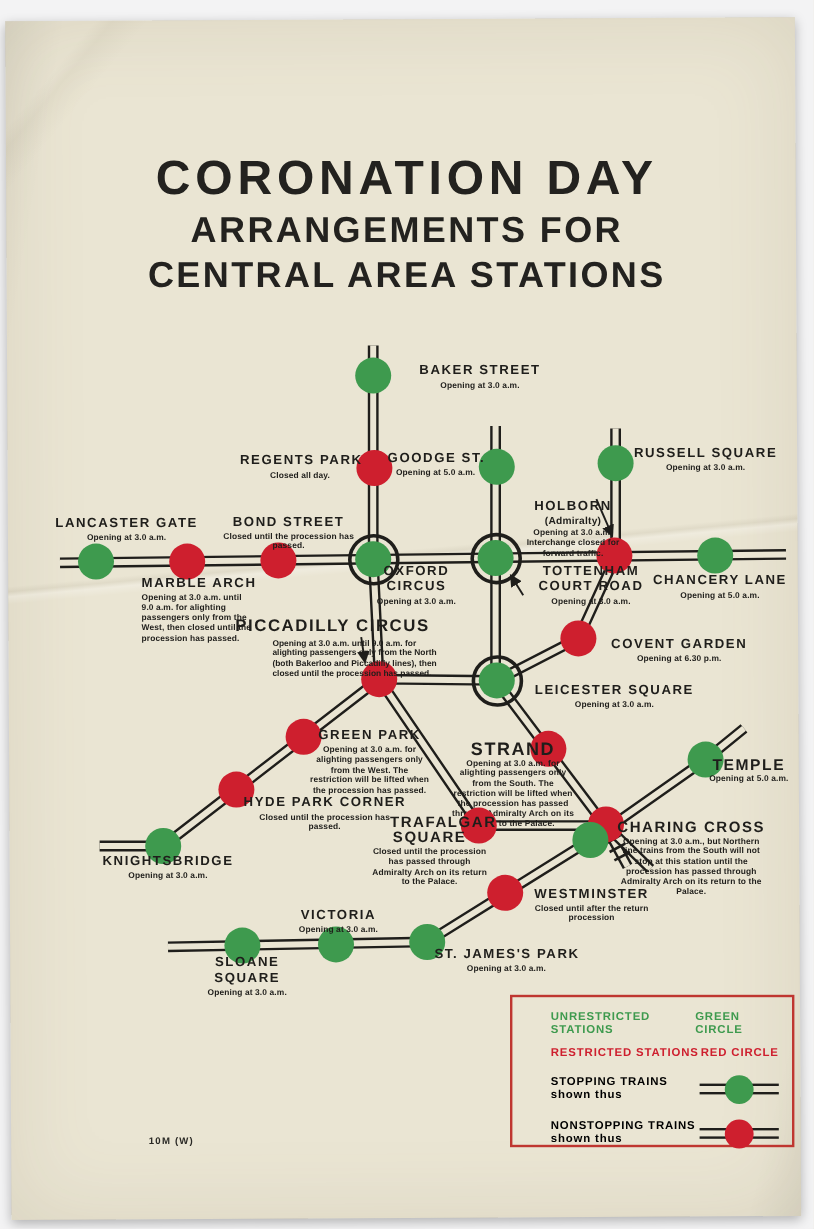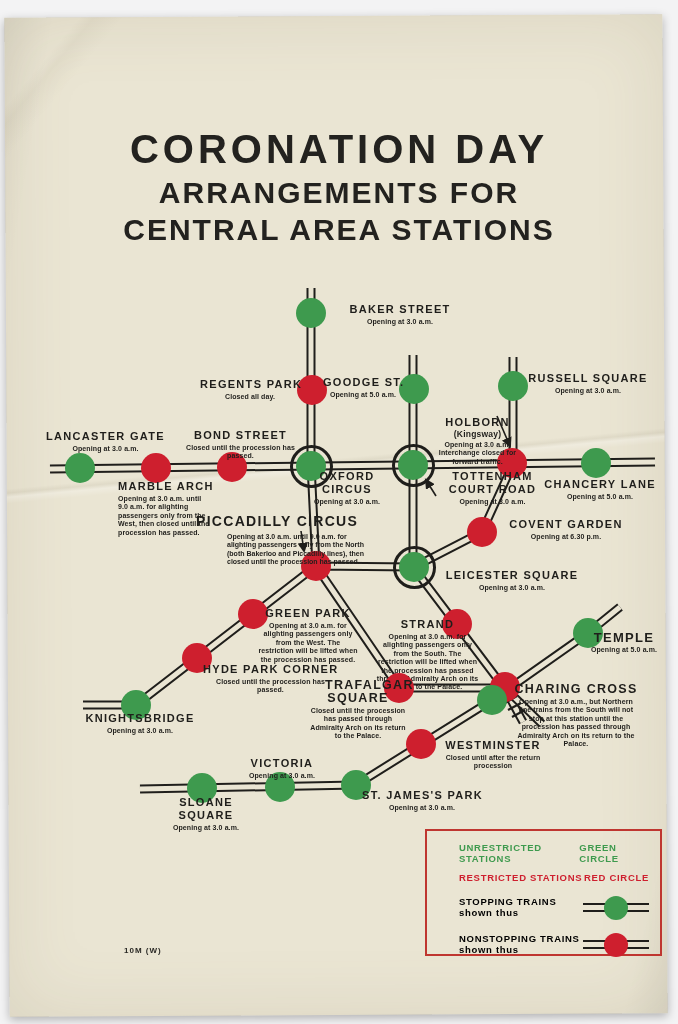--- a/index.html
+++ b/index.html
@@ -107,21 +107,21 @@
         <div class="station-note">Closed until the procession has passed.</div>
       </div>
       <div class="marker" style="left: 141px; top: 453px; background: rgb(206, 31, 46);"></div>
       <div class="station-label" style="left: 118px; top: 480px; width: 92px; text-align: left;">
         <div class="station-name">MARBLE ARCH</div>
         <div class="station-note">Opening at 3.0 a.m. until 9.0 a.m. for alighting passengers only from the West, then closed until the procession has passed.</div>
       </div>
       <div class="marker" style="left: 497px; top: 448px; background: rgb(206, 31, 46);"></div>
       <div class="station-label" style="left: 425px; top: 416px; width: 105px; text-align: center;">
         <div class="station-name">HOLBORN</div>
-        <div class="station-name sub">(Kingsway)</div>
+        <div class="station-name sub">(Admiralty)</div>
         <div class="station-note">Opening at 3.0 a.m. Interchange closed for forward traffic.</div>
       </div>
       <div class="ring" style="left: 289.5px; top: 444.5px;"></div>
       <div class="marker" style="left: 296px; top: 451px; background: rgb(62, 154, 78);"></div>
       <div class="station-label" style="left: 297px; top: 470px; width: 100px; text-align: center;">
         <div class="station-name">OXFORD</div>
         <div class="station-name">CIRCUS</div>
         <div class="station-note">Opening at 3.0 a.m.</div>
       </div>
       <div class="ring" style="left: 391.5px; top: 443.5px;"></div>
@@ -135,21 +135,21 @@
       <div class="station-label" style="left: 530px; top: 478px; width: 140px; text-align: center;">
         <div class="station-name">CHANCERY LANE</div>
         <div class="station-note">Opening at 5.0 a.m.</div>
       </div>
       <div class="marker" style="left: 301px; top: 551px; background: rgb(206, 31, 46);"></div>
       <div class="station-label" style="left: 196px; top: 515px; width: 215px; text-align: left;">
         <div class="station-name" style="font-size: 14px;">PICCADILLY CIRCUS</div>
       </div>
       <div class="note-box" style="left: 227px; top: 533px; width: 148px; text-align: left;">Opening at 3.0 a.m. until 9.0 a.m. for alighting passengers only from the North (both Bakerloo and Piccadilly lines), then closed until the procession has passed.</div>
       <div class="marker" style="left: 467px; top: 517px; background: rgb(206, 31, 46);"></div>
-      <div class="station-label" style="left: 496px; top: 518px; width: 140px; text-align: center;">
+      <div class="station-label" style="left: 496px; top: 531px; width: 140px; text-align: center;">
         <div class="station-name">COVENT GARDEN</div>
         <div class="station-note">Opening at 6.30 p.m.</div>
       </div>
       <div class="ring" style="left: 392.5px; top: 545.5px;"></div>
       <div class="marker" style="left: 399px; top: 552px; background: rgb(62, 154, 78);"></div>
       <div class="station-label" style="left: 432px; top: 569px; width: 160px; text-align: center;">
         <div class="station-name">LEICESTER SQUARE</div>
         <div class="station-note">Opening at 3.0 a.m.</div>
       </div>
       <div class="marker" style="left: 238px; top: 599px; background: rgb(206, 31, 46);"></div>
@@ -157,21 +157,21 @@
         <div class="station-name">GREEN PARK</div>
         <div class="station-note">Opening at 3.0 a.m. for alighting passengers only from the West. The restriction will be lifted when the procession has passed.</div>
       </div>
       <div class="marker" style="left: 182px; top: 643px; background: rgb(206, 31, 46);"></div>
       <div class="station-label" style="left: 203px; top: 663px; width: 135px; text-align: center;">
         <div class="station-name">HYDE PARK CORNER</div>
         <div class="station-note">Closed until the procession has passed.</div>
       </div>
       <div class="marker" style="left: 442px; top: 609px; background: rgb(206, 31, 46);"></div>
       <div class="station-label" style="left: 375px; top: 618px; width: 105px; text-align: center;">
-        <div class="station-name" style="font-size: 11px;">STRAND</div>
+        <div class="station-name" style="font-size: 15px;">STRAND</div>
         <div class="station-note">Opening at 3.0 a.m. for alighting passengers only from the South. The restriction will be lifted when the procession has passed through Admiralty Arch on its return to the Palace.</div>
       </div>
       <div class="marker" style="left: 573px; top: 618px; background: rgb(62, 154, 78);"></div>
       <div class="station-label" style="left: 585px; top: 631px; width: 78px; text-align: center;">
         <div class="station-name" style="font-size: 13px;">TEMPLE</div>
         <div class="station-note">Opening at 5.0 a.m.</div>
       </div>
       <div class="marker" style="left: 384px; top: 673px; background: rgb(206, 31, 46);"></div>
       <div class="station-label" style="left: 308px; top: 679px; width: 100px; text-align: center;">
         <div class="station-name" style="font-size: 12.5px; margin-left: 17px;">TRAFALGAR</div>

